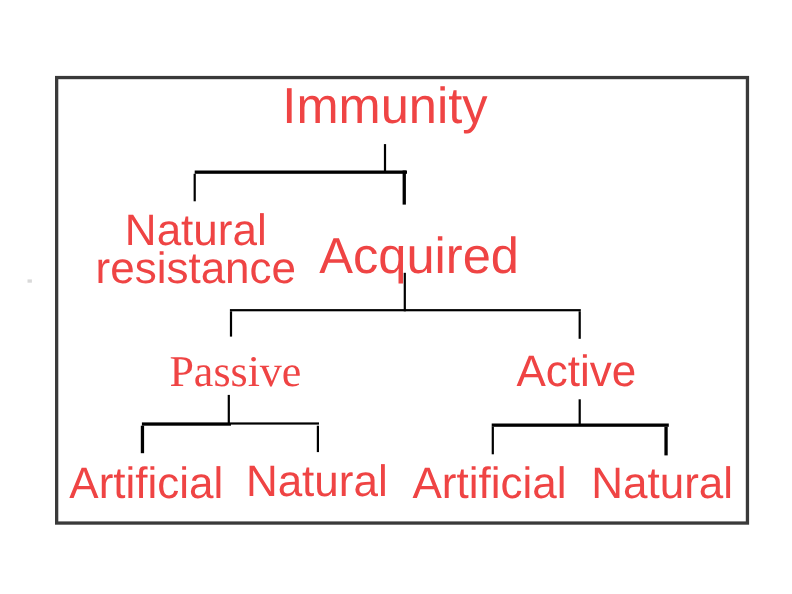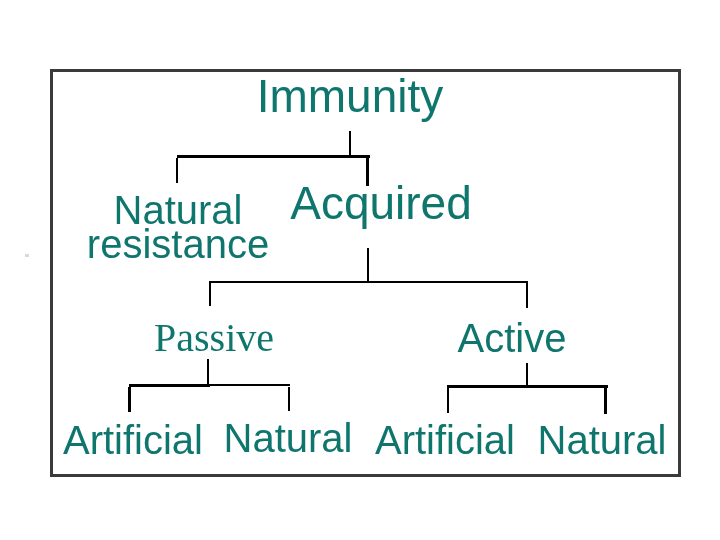--- a/index.html
+++ b/index.html
@@ -27,21 +27,21 @@
     border: 3px solid #3a3a3a;
     box-sizing: border-box;
     background: #ffffff;
   }
   .node {
     position: absolute;
     transform: translateX(-50%);
     white-space: nowrap;
     font-size: 40px;
     line-height: 1;
-    color: #0f766e;
+    color: #ef4444;
     text-align: center;
   }
   .node.big {
     font-size: 46px;
   }
   .node.twoline {
     white-space: pre-line;
     line-height: 34px;
   }
   .edge {
@@ -68,29 +68,29 @@
 
   <div class="node big" style="left:350px; top:73px;">Immunity</div>
 
   <div class="edge" style="left:349px; top:131px; width:2px; height:26px;"></div>
   <div class="edge" style="left:177px; top:155px; width:193px; height:3px;"></div>
   <div class="edge" style="left:176px; top:158px; width:2px; height:25px;"></div>
   <div class="edge" style="left:366px; top:155px; width:3px; height:31px;"></div>
 
   <div class="node twoline" style="left:178px; top:193px;">Natural
 resistance</div>
-  <div class="node big" style="left:381px; top:180px;">Acquired</div>
+  <div class="node big" style="left:381px; top:209px;">Acquired</div>
 
   <div class="edge" style="left:367px; top:248px; width:2px; height:35px;"></div>
   <div class="edge" style="left:209px; top:281px; width:319px; height:2px;"></div>
   <div class="edge" style="left:209px; top:283px; width:2px; height:23px;"></div>
   <div class="edge" style="left:526px; top:283px; width:2px; height:25px;"></div>
 
   <div class="node" style="left:214px; top:318px;font-family:Liberation Serif, serif;">Passive</div>
-  <div class="node" style="left:512px; top:318px;">Active</div>
+  <div class="node" style="left:524px; top:318px;">Active</div>
 
   <div class="edge" style="left:207px; top:359px; width:2px; height:27px;"></div>
   <div class="edge" style="left:129px; top:384px; width:81px; height:3px;"></div>
   <div class="edge" style="left:210px; top:384px; width:80px; height:2px;"></div>
   <div class="edge" style="left:128px; top:387px; width:3px; height:25px;"></div>
   <div class="edge" style="left:288px; top:387px; width:2px; height:24px;"></div>
 
   <div class="edge" style="left:526px; top:363px; width:2px; height:24px;"></div>
   <div class="edge" style="left:447px; top:385px; width:161px; height:3px;"></div>
   <div class="edge" style="left:447px; top:388px; width:2px; height:25px;"></div>

